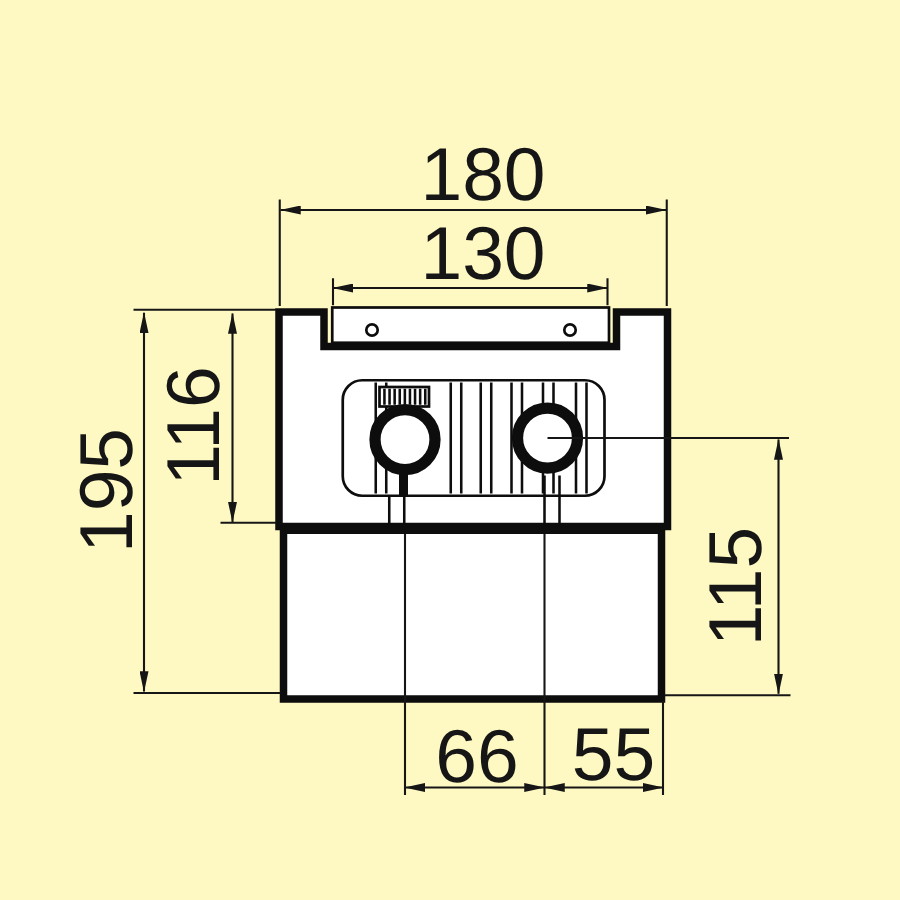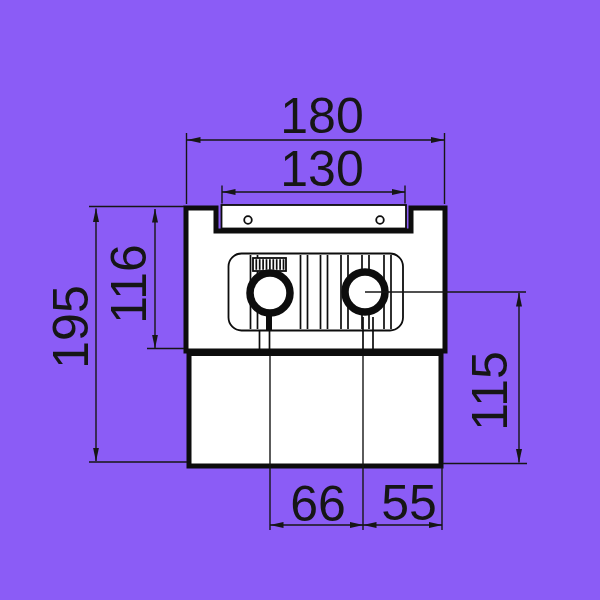--- a/index.html
+++ b/index.html
@@ -8,21 +8,21 @@
     background: #ffffff;
     width: 600px;
     height: 600px;
     overflow: hidden;
     font-family: "Liberation Sans", sans-serif;
   }
   .stage {
     position: relative;
     width: 600px;
     height: 600px;
-    background: #8b5cf6;
+    background: #fef9c3;
   }
   svg { display: block; }
   .outline-thick {
     fill: #ffffff;
     stroke: #0d0d0d;
     stroke-width: 5;
     stroke-linejoin: miter;
   }
   .outline-thin {
     fill: #ffffff;

